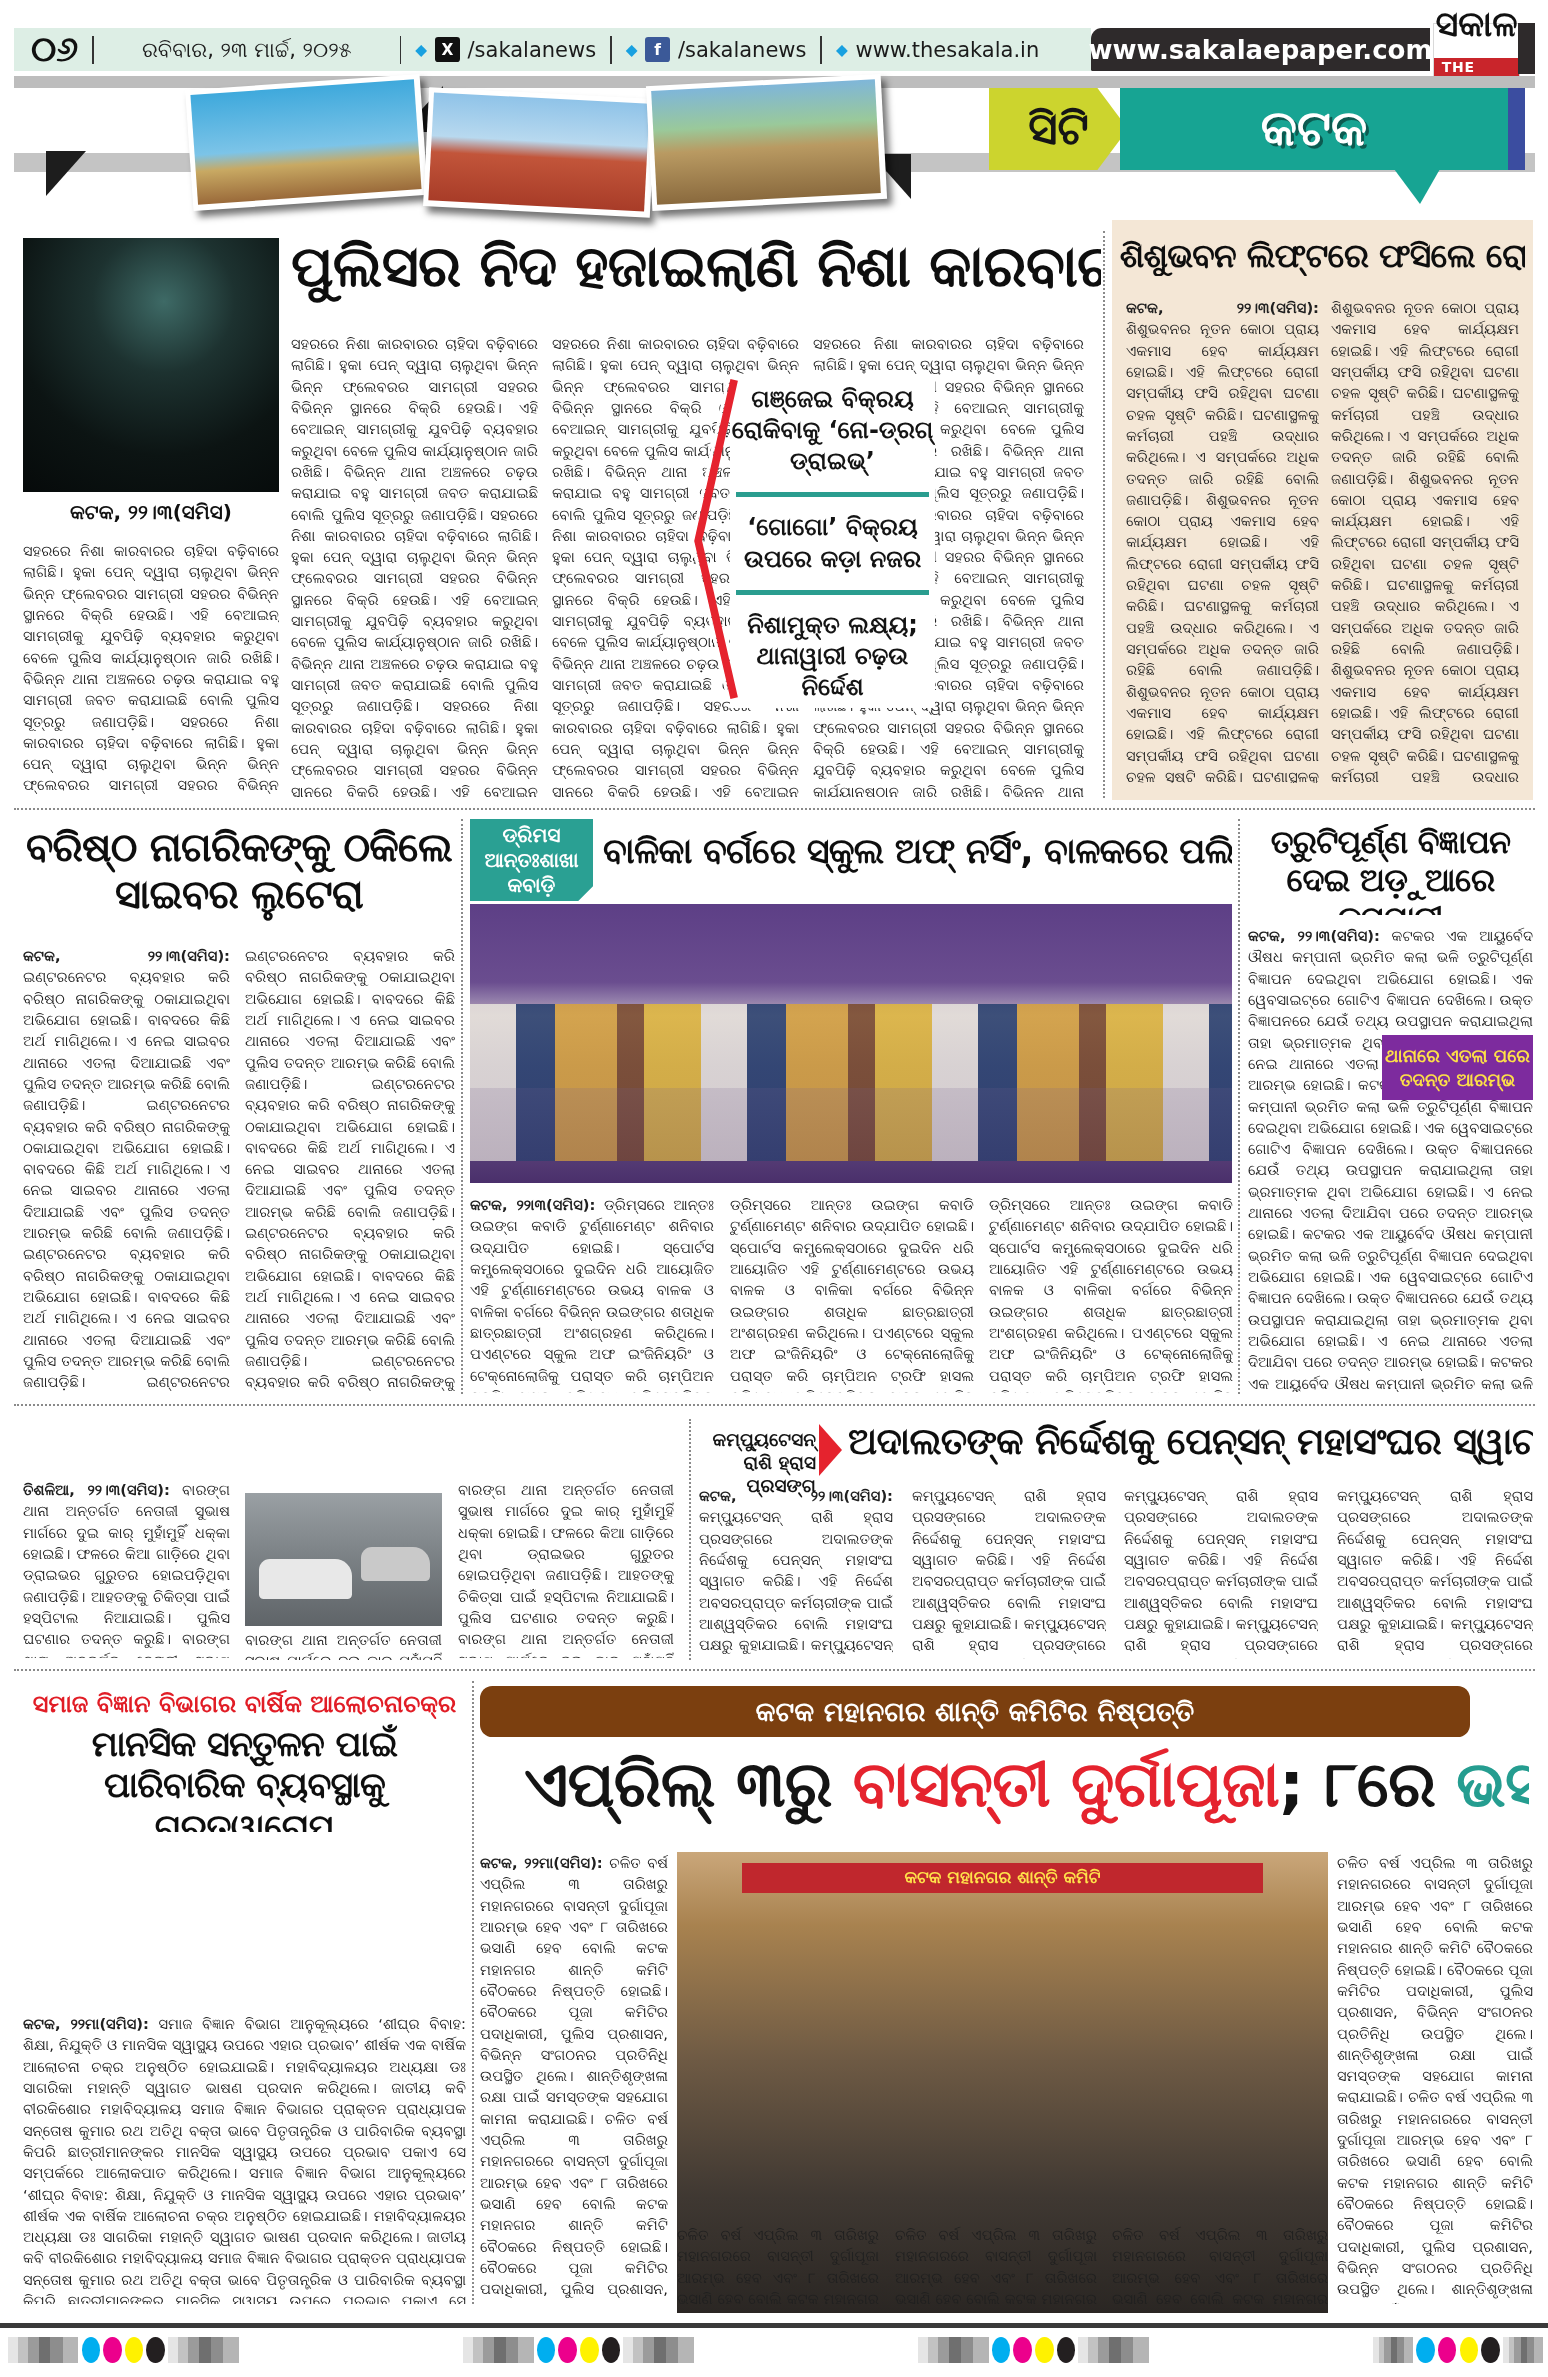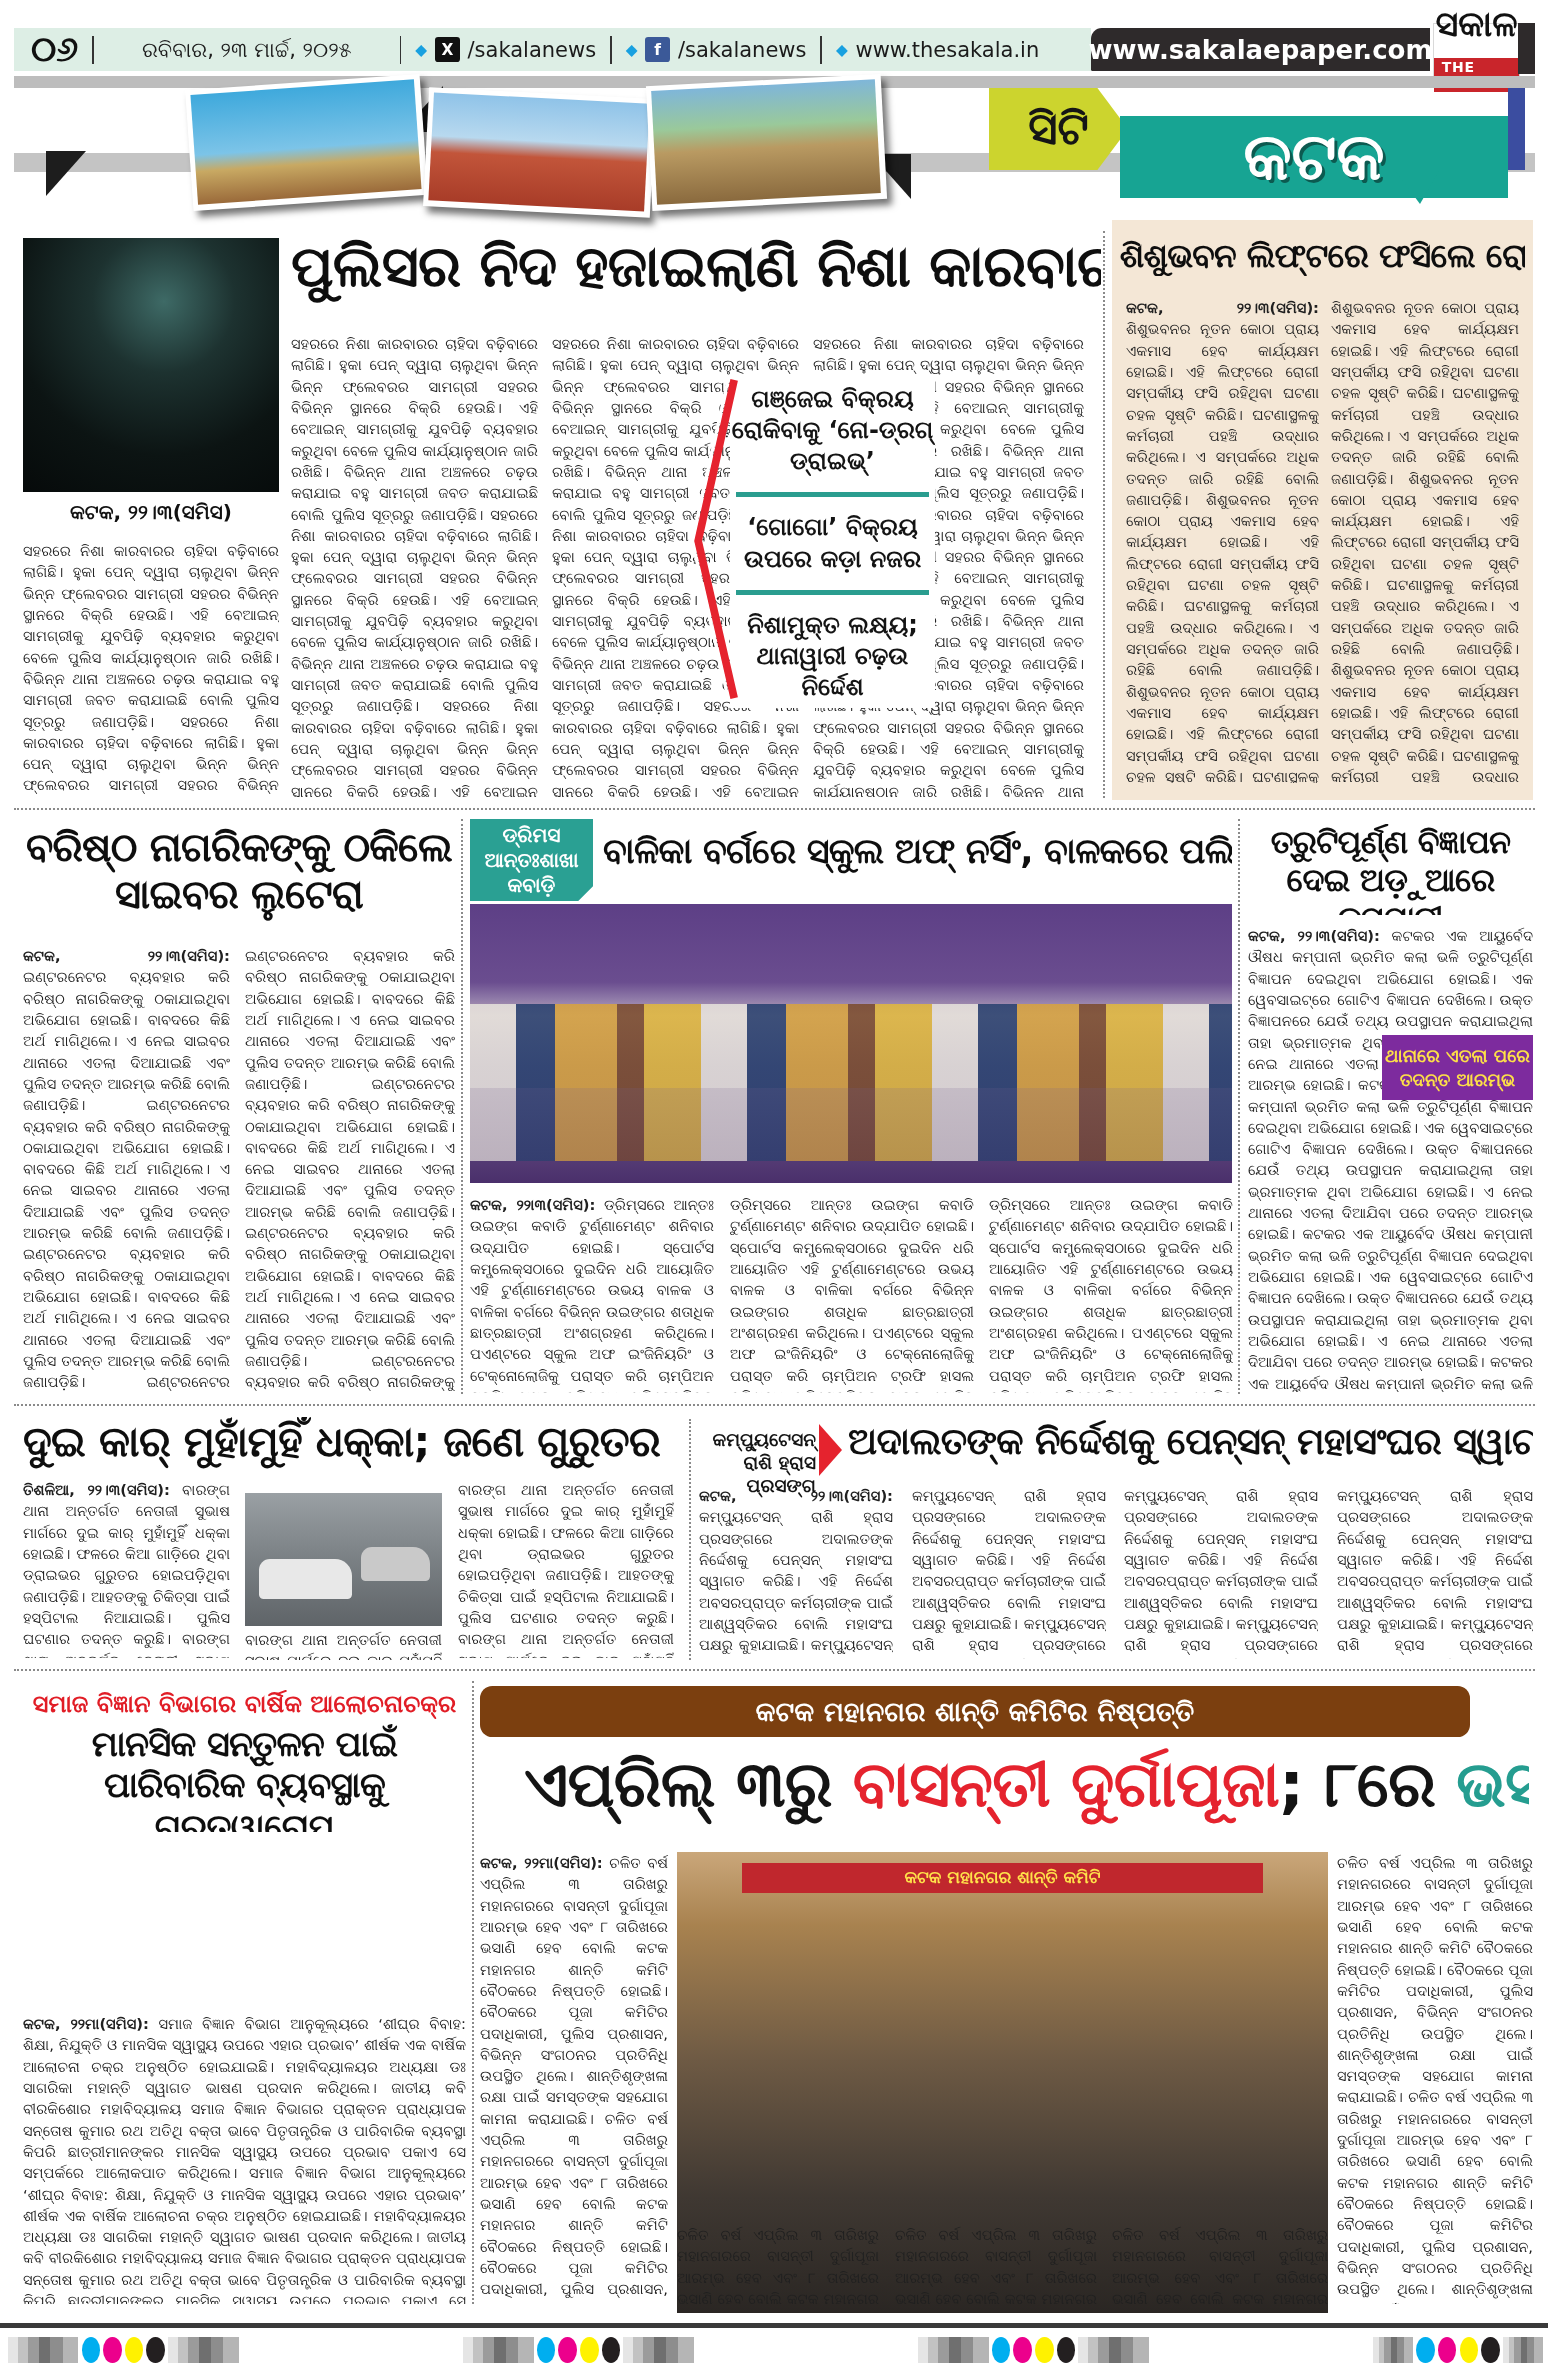--- a/index.html
+++ b/index.html
@@ -18,21 +18,21 @@
   .logo-box{background:#fff;border:1.5px solid #d9d9d9;display:flex;flex-direction:column;align-items:center;justify-content:center;}
   .logo-main{font-size:35px;font-weight:bold;color:#111;line-height:1;}
   .logo-sub{background:#c9252b;color:#fff;font-size:14px;font-weight:bold;padding:0.8px 7.7px;margin-top:16px;letter-spacing:0.8px;}
   
   .graybar{background:#bdbdbd;}
   .polaroid{background:#fff;padding:5.4px;box-shadow:4.6px 6.2px 7.7px rgba(0,0,0,.55);}
   .polaroid .ph{width:100%;height:100%;}
   .city-chev{background:#ccd42e;clip-path:polygon(0 0,78% 0,100% 50%,78% 100%,0 100%);
              display:flex;align-items:center;justify-content:center;font-size:45px;font-weight:bold;color:#151515;}
   .edition{background:#17a493;display:flex;align-items:center;justify-content:center;
-           color:#fff;font-weight:bold;font-size:65px;text-shadow:3.1px 3.1px 0 rgba(0,0,0,.45);margin-top:28px;}
+           color:#fff;font-weight:bold;font-size:49px;text-shadow:3.1px 3.1px 0 rgba(0,0,0,.45);}
   .ed-tail{width:0;height:0;border-left:26px solid transparent;border-right:20px solid transparent;border-top:35px solid #17a493;}
   
   .hl{font-weight:bold;color:#0e0e0e;line-height:1.18;letter-spacing:-0.8px;}
   .nowrap{white-space:nowrap;overflow:hidden;}
   .col{font-size:14.7px;line-height:1.45;text-align:justify;color:#202020;overflow:hidden;}
   .dl{font-weight:bold;}
   .cap{font-weight:bold;font-size:20px;color:#111;text-align:center;}
   .dot-v{border-left:2.3px dotted #8a8a8a;}
   .dot-h{border-top:2.3px dotted #8a8a8a;}
   
@@ -207,21 +207,20 @@
   <div class="abs dot-v" style="left:1238px;top:819px;height:575px;"></div>
 
   <div class="abs hl" style="left:1248px;top:824px;width:285px;font-size:32px;text-align:center;height:91px;overflow:hidden;">ତ୍ରୁଟିପୂର୍ଣ୍ଣ ବିଜ୍ଞାପନ ଦେଇ ଅଡ଼ୁଆରେ କମ୍ପାନୀ</div>
   <div class="abs col" style="left:1248px;top:925px;width:285px;height:467px;">
     <b class="dl">କଟକ, ୨୨।୩(ସମିସ):</b> <span>କଟକର ଏକ ଆୟୁର୍ବେଦ ଔଷଧ କମ୍ପାନୀ ଭ୍ରମିତ କଲା ଭଳି ତ୍ରୁଟିପୂର୍ଣ୍ଣ ବିଜ୍ଞାପନ ଦେଇଥିବା ଅଭିଯୋଗ ହୋଇଛି। ଏକ ୱେବସାଇଟ୍‌ରେ ଗୋଟିଏ ବିଜ୍ଞାପନ ଦେଖିଲେ। ଉକ୍ତ ବିଜ୍ଞାପନରେ ଯେଉଁ ତଥ୍ୟ ଉପସ୍ଥାପନ କରାଯାଇଥିଲା ତାହା ଭ୍ରମାତ୍ମକ ଥିବା ଅଭିଯୋଗ ହୋଇଛି। ଏ ନେଇ ଥାନାରେ ଏତଲା ଦିଆଯିବା ପରେ ତଦନ୍ତ ଆରମ୍ଭ ହୋଇଛି। କଟକର ଏକ ଆୟୁର୍ବେଦ ଔଷଧ କମ୍ପାନୀ ଭ୍ରମିତ କଲା ଭଳି ତ୍ରୁଟିପୂର୍ଣ୍ଣ ବିଜ୍ଞାପନ ଦେଇଥିବା ଅଭିଯୋଗ ହୋଇଛି। ଏକ ୱେବସାଇଟ୍‌ରେ ଗୋଟିଏ ବିଜ୍ଞାପନ ଦେଖିଲେ। ଉକ୍ତ ବିଜ୍ଞାପନରେ ଯେଉଁ ତଥ୍ୟ ଉପସ୍ଥାପନ କରାଯାଇଥିଲା ତାହା ଭ୍ରମାତ୍ମକ ଥିବା ଅଭିଯୋଗ ହୋଇଛି। ଏ ନେଇ ଥାନାରେ ଏତଲା ଦିଆଯିବା ପରେ ତଦନ୍ତ ଆରମ୍ଭ ହୋଇଛି। କଟକର ଏକ ଆୟୁର୍ବେଦ ଔଷଧ କମ୍ପାନୀ ଭ୍ରମିତ କଲା ଭଳି ତ୍ରୁଟିପୂର୍ଣ୍ଣ ବିଜ୍ଞାପନ ଦେଇଥିବା ଅଭିଯୋଗ ହୋଇଛି। ଏକ ୱେବସାଇଟ୍‌ରେ ଗୋଟିଏ ବିଜ୍ଞାପନ ଦେଖିଲେ। ଉକ୍ତ ବିଜ୍ଞାପନରେ ଯେଉଁ ତଥ୍ୟ ଉପସ୍ଥାପନ କରାଯାଇଥିଲା ତାହା ଭ୍ରମାତ୍ମକ ଥିବା ଅଭିଯୋଗ ହୋଇଛି। ଏ ନେଇ ଥାନାରେ ଏତଲା ଦିଆଯିବା ପରେ ତଦନ୍ତ ଆରମ୍ଭ ହୋଇଛି। କଟକର ଏକ ଆୟୁର୍ବେଦ ଔଷଧ କମ୍ପାନୀ ଭ୍ରମିତ କଲା ଭଳି ତ୍ରୁଟିପୂର୍ଣ୍ଣ ବିଜ୍ଞାପନ ଦେଇଥିବା ଅଭିଯୋଗ ହୋଇଛି। ଏକ ୱେବସାଇଟ୍‌ରେ ଗୋଟିଏ ବିଜ୍ଞାପନ ଦେଖିଲେ। ଉକ୍ତ ବିଜ୍ଞାପନରେ ଯେଉଁ ତଥ୍ୟ ଉପସ୍ଥାପନ କରାଯାଇଥିଲା ତାହା ଭ୍ରମାତ୍ମକ ଥିବା ଅଭିଯୋଗ ହୋଇଛି। ଏ ନେଇ ଥାନାରେ ଏତଲା ଦିଆଯିବା ପରେ ତଦନ୍ତ ଆରମ୍ଭ ହୋଇଛି। କଟକର ଏକ ଆୟୁର୍ବେଦ ଔଷଧ କମ୍ପାନୀ ଭ୍ରମିତ କଲା ଭଳି ତ୍ରୁଟିପୂର୍ଣ୍ଣ ବିଜ୍ଞାପନ ଦେଇଥିବା ଅଭିଯୋଗ ହୋଇଛି। ଏକ ୱେବସାଇଟ୍‌ରେ ଗୋଟିଏ ବିଜ୍ଞାପନ ଦେଖିଲେ। ଉକ୍ତ ବିଜ୍ଞାପନରେ ଯେଉଁ ତଥ୍ୟ ଉପସ୍ଥାପନ କରାଯାଇଥିଲା ତାହା ଭ୍ରମାତ୍ମକ ଥିବା ଅଭିଯୋଗ ହୋଇଛି। ଏ ନେଇ ଥାନାରେ ଏତଲା ଦିଆଯିବା ପରେ ତଦନ୍ତ ଆରମ୍ଭ ହୋଇଛି।</span>
   </div>
   <div class="abs inset-purple" style="left:1382px;top:1035px;width:151px;height:65px;">ଥାନାରେ ଏତଲା ପରେ ତଦନ୍ତ ଆରମ୍ଭ</div>
 
   <div class="abs dot-h" style="left:14px;top:1404px;width:1521px;"></div>
 
-  <div class="abs hl nowrap" style="left:23px;top:1417px;width:655px;height:56px;font-size:42px;">ଦୁଇ କାର୍ ମୁହାଁମୁହିଁ ଧକ୍କା; ଜଣେ ଗୁରୁତର</div>
   <div class="abs col" style="left:23px;top:1479px;width:207px;height:179px;">
     <b class="dl">ତିଶଳିଆ, ୨୨।୩(ସମିସ):</b> <span>ବାରଙ୍ଗ ଥାନା ଅନ୍ତର୍ଗତ ନେତାଜୀ ସୁଭାଷ ମାର୍ଗରେ ଦୁଇ କାର୍ ମୁହାଁମୁହିଁ ଧକ୍କା ହୋଇଛି। ଫଳରେ କିଆ ଗାଡ଼ିରେ ଥିବା ଡ୍ରାଇଭର ଗୁରୁତର ହୋଇପଡ଼ିଥିବା ଜଣାପଡ଼ିଛି। ଆହତଙ୍କୁ ଚିକିତ୍ସା ପାଇଁ ହସ୍ପିଟାଲ ନିଆଯାଇଛି। ପୁଲିସ ଘଟଣାର ତଦନ୍ତ କରୁଛି। ବାରଙ୍ଗ ଥାନା ଅନ୍ତର୍ଗତ ନେତାଜୀ ସୁଭାଷ ମାର୍ଗରେ ଦୁଇ କାର୍ ମୁହାଁମୁହିଁ ଧକ୍କା ହୋଇଛି। ଫଳରେ କିଆ ଗାଡ଼ିରେ ଥିବା ଡ୍ରାଇଭର ଗୁରୁତର ହୋଇପଡ଼ିଥିବା ଜଣାପଡ଼ିଛି। ଆହତଙ୍କୁ ଚିକିତ୍ସା ପାଇଁ ହସ୍ପିଟାଲ ନିଆଯାଇଛି। ପୁଲିସ ଘଟଣାର ତଦନ୍ତ କରୁଛି।</span>
   </div>
   <div class="abs ph ph-car" style="left:245px;top:1493px;width:197px;height:133px;">
     <div class="car-shape" style="left:14px;top:66px;width:93px;height:40px;"></div>
     <div class="car-shape" style="left:116px;top:54px;width:69px;height:34px;background:#c9c9c9;"></div>
   </div>
   <div class="abs col" style="left:245px;top:1629px;width:197px;height:31px;">
     <span>ବାରଙ୍ଗ ଥାନା ଅନ୍ତର୍ଗତ ନେତାଜୀ ସୁଭାଷ ମାର୍ଗରେ ଦୁଇ କାର୍ ମୁହାଁମୁହିଁ ଧକ୍କା ହୋଇଛି। ଫଳରେ କିଆ ଗାଡ଼ିରେ ଥିବା ଡ୍ରାଇଭର ଗୁରୁତର ହୋଇପଡ଼ିଥିବା ଜଣାପଡ଼ିଛି। ଆହତଙ୍କୁ ଚିକିତ୍ସା ପାଇଁ ହସ୍ପିଟାଲ ନିଆଯାଇଛି। ପୁଲିସ ଘଟଣାର ତଦନ୍ତ କରୁଛି।</span>
   </div>

